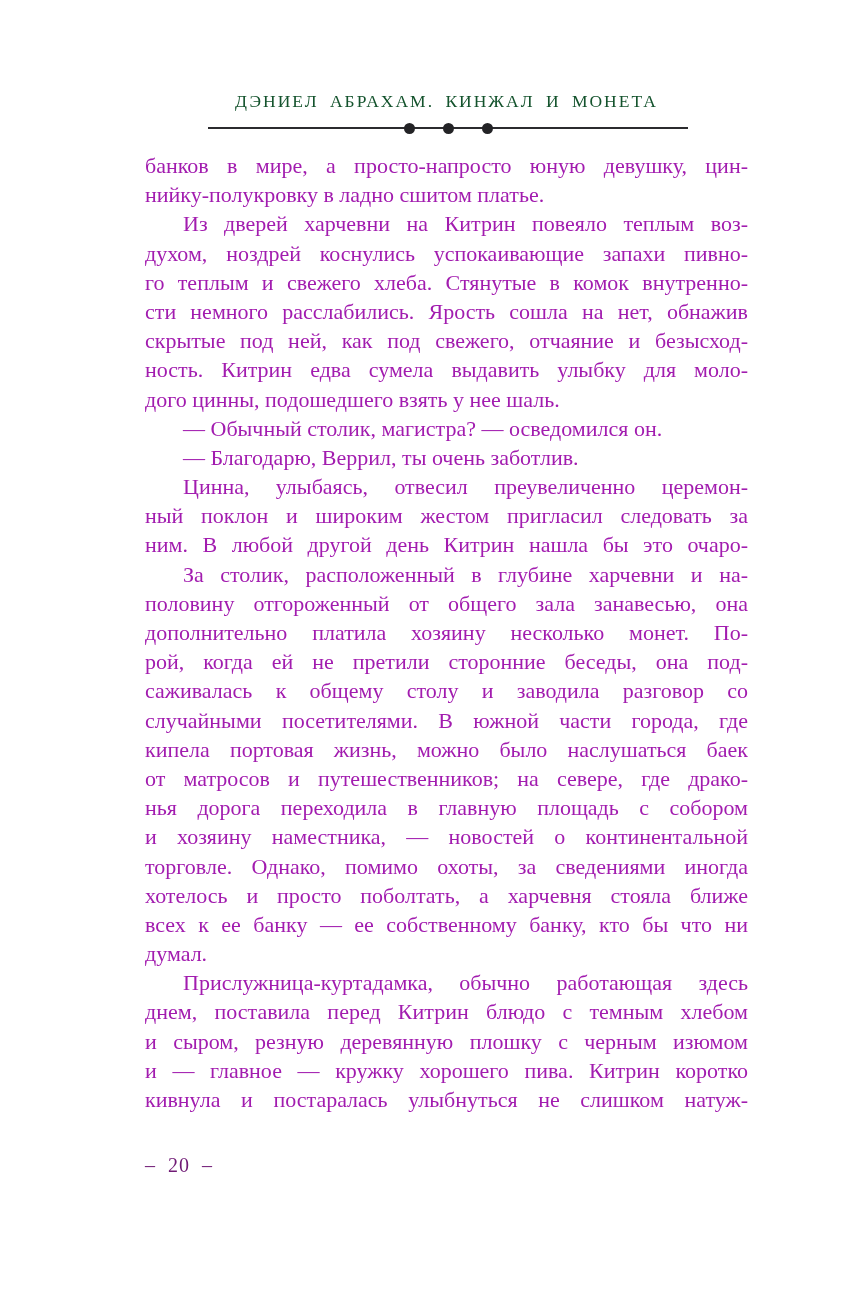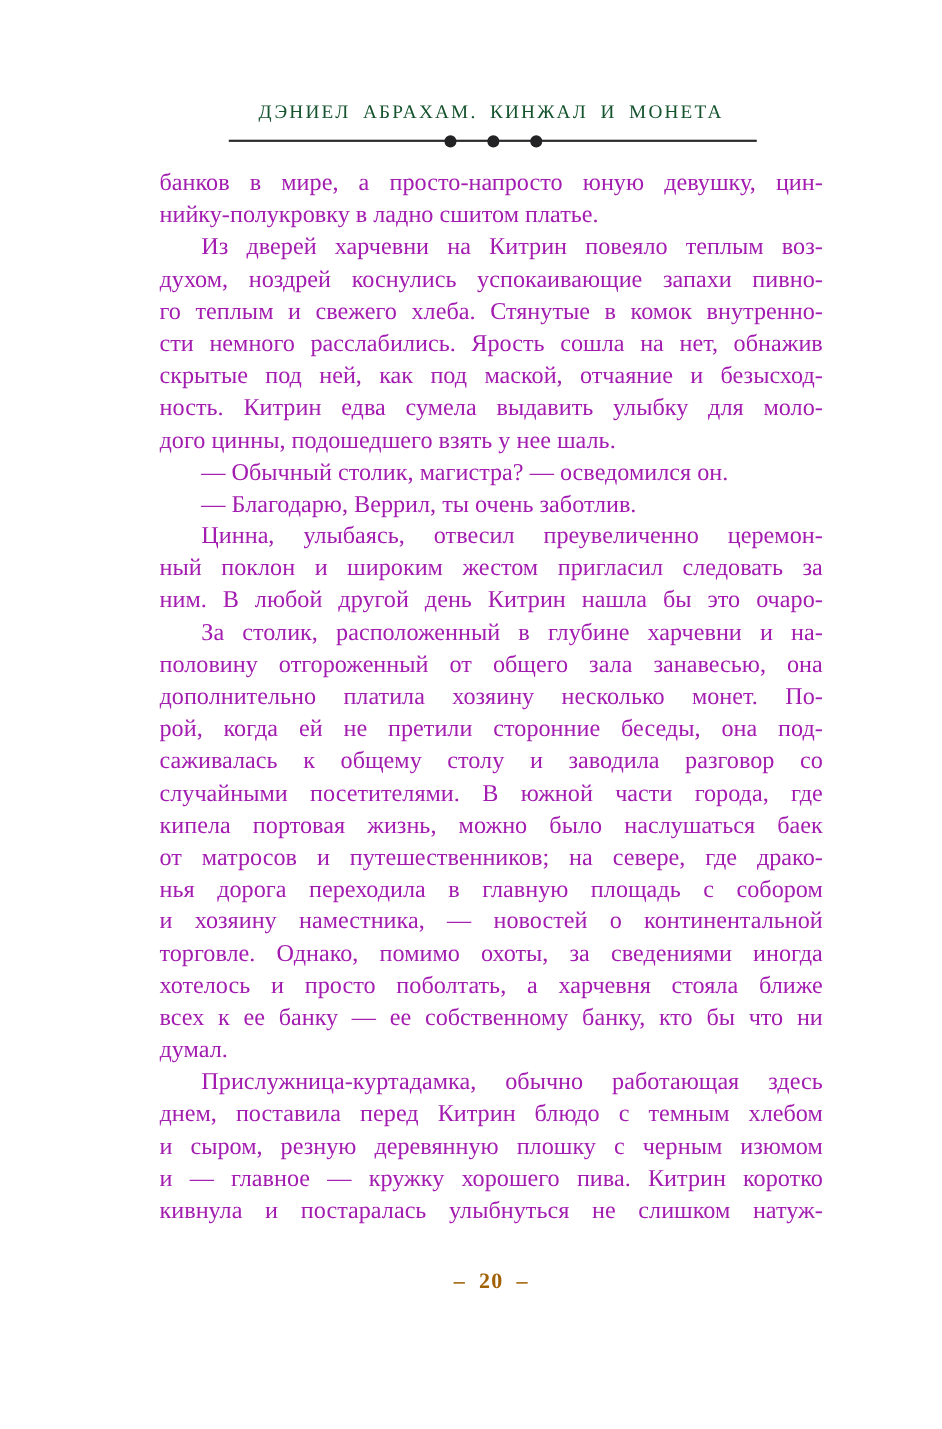--- a/index.html
+++ b/index.html
@@ -60,26 +60,25 @@
     text-align-last: justify;
     white-space: nowrap;
   }
   .line.last { text-align-last: left; }
   .line.first { text-indent: 38px; }
   .page-number {
     position: absolute;
     left: 145px;
     top: 1154px;
     width: 603px;
-    text-align: center;
     font-size: 20px;
-    font-weight: bold;
+    font-weight: normal;
     letter-spacing: 1px;
     word-spacing: 6px;
-    color: #a16207;
+    color: #701a75;
   }
 </style>
 </head>
 <body>
 
 <div class="page">
 
   <div class="header-title">ДЭНИЕЛ АБРАХАМ. КИНЖАЛ И МОНЕТА</div>
 
   <div class="header-rule">
@@ -88,21 +87,21 @@
     <span class="dot d3"></span>
   </div>
 
   <div class="text-column">
       <div class="line">банков в мире, а просто-напросто юную девушку, цин-</div>
       <div class="line last">нийку-полукровку в ладно сшитом платье.</div>
       <div class="line first">Из дверей харчевни на Китрин повеяло теплым воз-</div>
       <div class="line">духом, ноздрей коснулись успокаивающие запахи пивно-</div>
       <div class="line">го теплым и свежего хлеба. Стянутые в комок внутренно-</div>
       <div class="line">сти немного расслабились. Ярость сошла на нет, обнажив</div>
-      <div class="line">скрытые под ней, как под маской, отчаяние и безысход-</div>
+      <div class="line">скрытые под ней, как под свежего, отчаяние и безысход-</div>
       <div class="line">ность. Китрин едва сумела выдавить улыбку для моло-</div>
       <div class="line last">дого цинны, подошедшего взять у нее шаль.</div>
       <div class="line first last">—  Обычный столик, магистра? — осведомился он.</div>
       <div class="line first last">—  Благодарю, Веррил, ты очень заботлив.</div>
       <div class="line first">Цинна, улыбаясь, отвесил преувеличенно церемон-</div>
       <div class="line">ный поклон и широким жестом пригласил следовать за</div>
       <div class="line">ним. В любой другой день Китрин нашла бы это очаро-</div>
       <div class="line first">За столик, расположенный в глубине харчевни и на-</div>
       <div class="line">половину отгороженный от общего зала занавесью, она</div>
       <div class="line">дополнительно платила хозяину несколько монет. По-</div>

